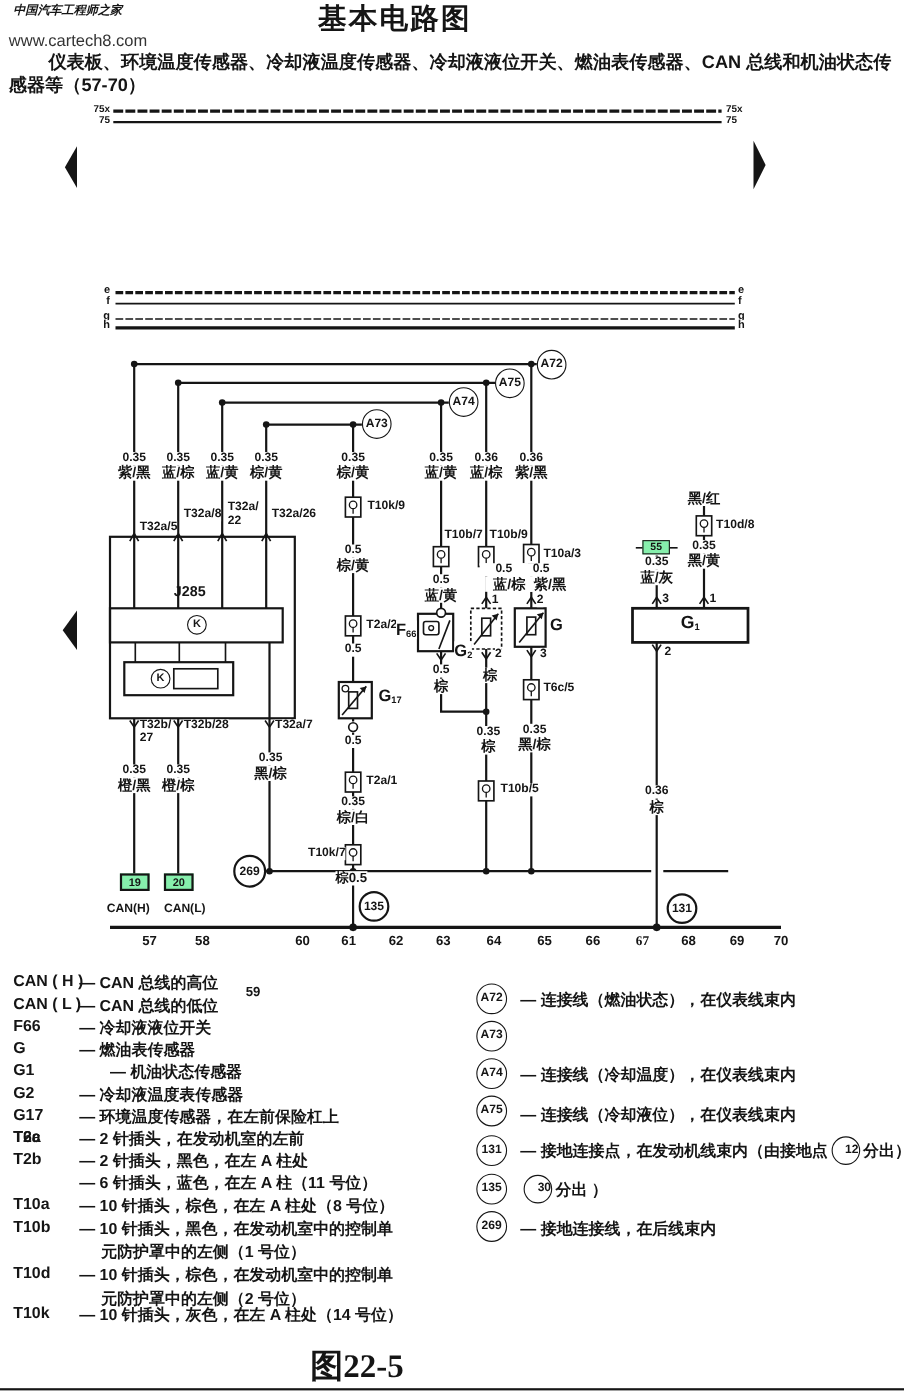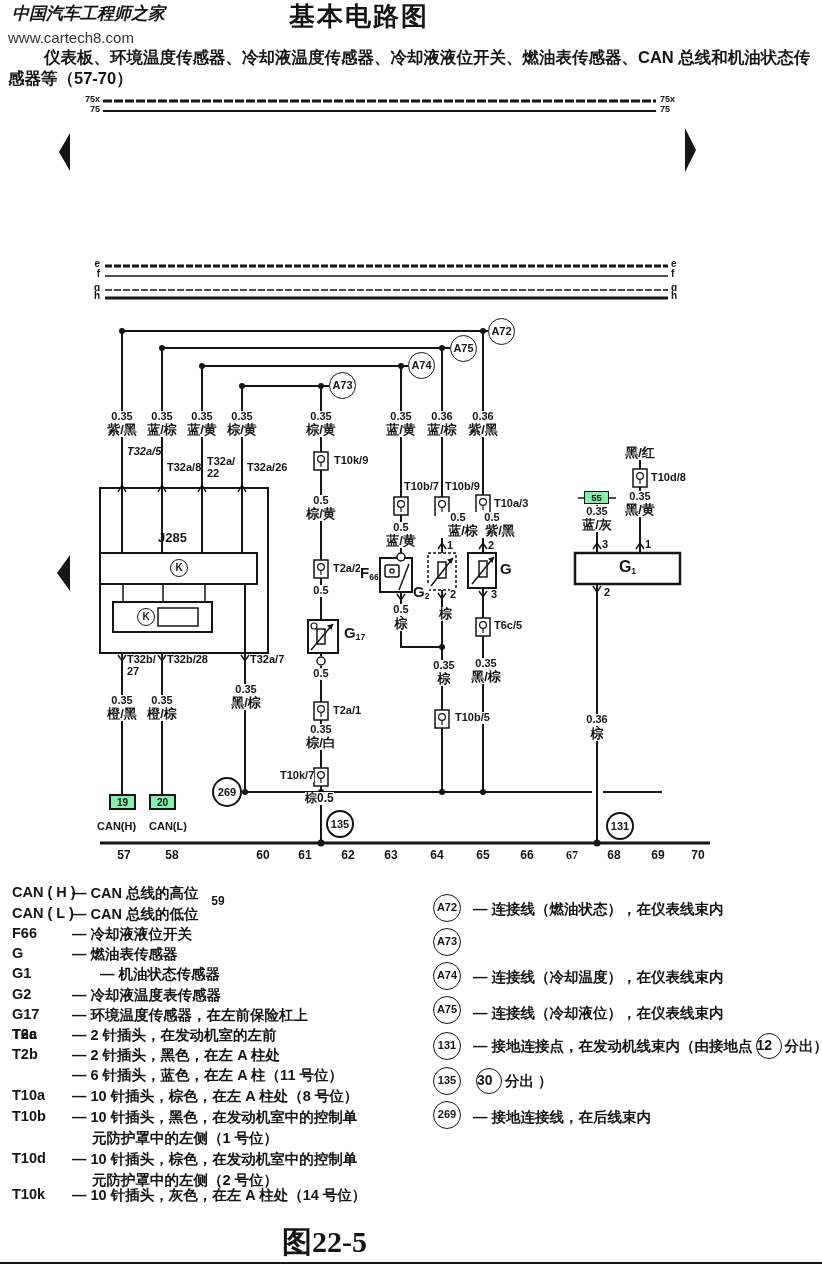--- a/index.html
+++ b/index.html
@@ -12,25 +12,25 @@
   .n{font-size:11px;}
   .c{font-size:13px;}
   .t{font-size:11px;}
   .pin{font-size:11px;}
   .circle{position:absolute;border:1.6px solid #151515;border-radius:50%;text-align:center;
           font-weight:bold;background:#fff;box-sizing:border-box;}
   .sqbox{position:absolute;border:2px solid #151515;text-align:center;font-weight:bold;
          background:#86efac;box-sizing:border-box;}
   .sub{font-size:8.5px;vertical-align:-2px;}
   .complbl{position:absolute;font-weight:bold;font-size:13px;background:#fff;white-space:nowrap;}
-  .sc{position:absolute;width:24px;text-align:center;font-size:12px;font-weight:bold;}
+  .sc{position:absolute;width:24px;text-align:center;font-size:12px;font-weight:bold;margin-left:12px;}
   .lg{position:absolute;font-size:14.5px;font-weight:bold;white-space:nowrap;}
   .lgrow{position:absolute;display:flex;align-items:center;font-size:14.5px;font-weight:bold;white-space:nowrap;}
   .ic{display:inline-block;width:26px;height:26px;border:1.8px solid #151515;border-radius:50%;
-      text-align:left;line-height:23px;font-size:14px;margin:0 3px;box-sizing:border-box;}
+      text-align:right;line-height:23px;font-size:11px;margin:0 3px;box-sizing:border-box;}
   #caption{position:absolute;font-family:"Liberation Serif",serif;font-weight:bold;font-size:30px;}
 </style>
 </head>
 <body>
 
 <div id="page">
 
 <svg width="822" height="1265" viewBox="0 0 822 1265">
   <g stroke="#151515" fill="none">
 
@@ -174,21 +174,21 @@
       <circle cx="245" cy="792" r="3"></circle>
           <circle cx="321" cy="792" r="3"></circle>
       <circle cx="442" cy="792" r="3"></circle>
           <circle cx="483" cy="792" r="3"></circle>
       <circle cx="321" cy="843" r="3.5"></circle>
           <circle cx="597" cy="843" r="3.5"></circle>
     </g>
   </g>
 </svg>
 
-<div class="lbl" style="left:12px;top:5px;font-size:17px;font-style:italic;font-family:'Liberation Serif',serif;">中国汽车工程师之家</div>
+<div class="lbl" style="left:12px;top:5px;font-size:11px;font-style:italic;font-family:'Liberation Serif',serif;">中国汽车工程师之家</div>
 <div class="abs" style="left:8px;top:29px;font-size:15px;color:#333;">www.cartech8.com</div>
 <div class="lbl" style="left:289px;top:3px;font-size:26px;letter-spacing:2px;">基本电路图</div>
 <div class="lbl" style="left:44px;top:49px;font-size:16.5px;">仪表板、环境温度传感器、冷却液温度传感器、冷却液液位开关、燃油表传感器、CAN 总线和机油状态传</div>
 <div class="lbl" style="left:8px;top:70px;font-size:16.5px;">感器等（57-70）</div>
 
 <div class="lbl" style="left:78px;top:95px;width:22px;text-align:right;font-size:9px;">75x</div>
 <div class="lbl" style="left:78px;top:105px;width:22px;text-align:right;font-size:9px;">75</div>
 <div class="lbl" style="left:660px;top:95px;font-size:9px;">75x</div>
 <div class="lbl" style="left:660px;top:105px;font-size:9px;">75</div>
 <div class="lbl" style="left:88px;top:259px;width:12px;text-align:right;font-size:10px;">e</div>
@@ -215,21 +215,21 @@
 <div class="lbl wl c" style="left:220px;top:423px;">棕/黄</div>
 <div class="lbl wl n" style="left:299px;top:411px;">0.35</div>
 <div class="lbl wl c" style="left:299px;top:423px;">棕/黄</div>
 <div class="lbl wl n" style="left:379px;top:411px;">0.35</div>
 <div class="lbl wl c" style="left:379px;top:423px;">蓝/黄</div>
 <div class="lbl wl n" style="left:420px;top:411px;">0.36</div>
 <div class="lbl wl c" style="left:420px;top:423px;">蓝/棕</div>
 <div class="lbl wl n" style="left:461px;top:411px;">0.36</div>
 <div class="lbl wl c" style="left:461px;top:423px;">紫/黑</div>
 
-<div class="lbl t" style="left:127px;top:446px;font-style:italic;">T32a/5</div>
+<div class="lbl t" style="left:127px;top:474px;">T32a/5</div>
 <div class="lbl t" style="left:167px;top:462px;">T32a/8</div>
 <div class="lbl t" style="left:207px;top:456px;">T32a/</div>
 <div class="lbl t" style="left:207px;top:468px;">22</div>
 <div class="lbl t" style="left:247px;top:462px;">T32a/26</div>
 
 <div class="lbl t" style="left:334px;top:455px;">T10k/9</div>
 <div class="lbl wl n" style="left:299px;top:495px;">0.5</div>
 <div class="lbl wl c" style="left:299px;top:507px;">棕/黄</div>
 <div class="lbl t" style="left:333px;top:563px;">T2a/2</div>
 <div class="lbl wl n" style="left:299px;top:585px;">0.5</div>

